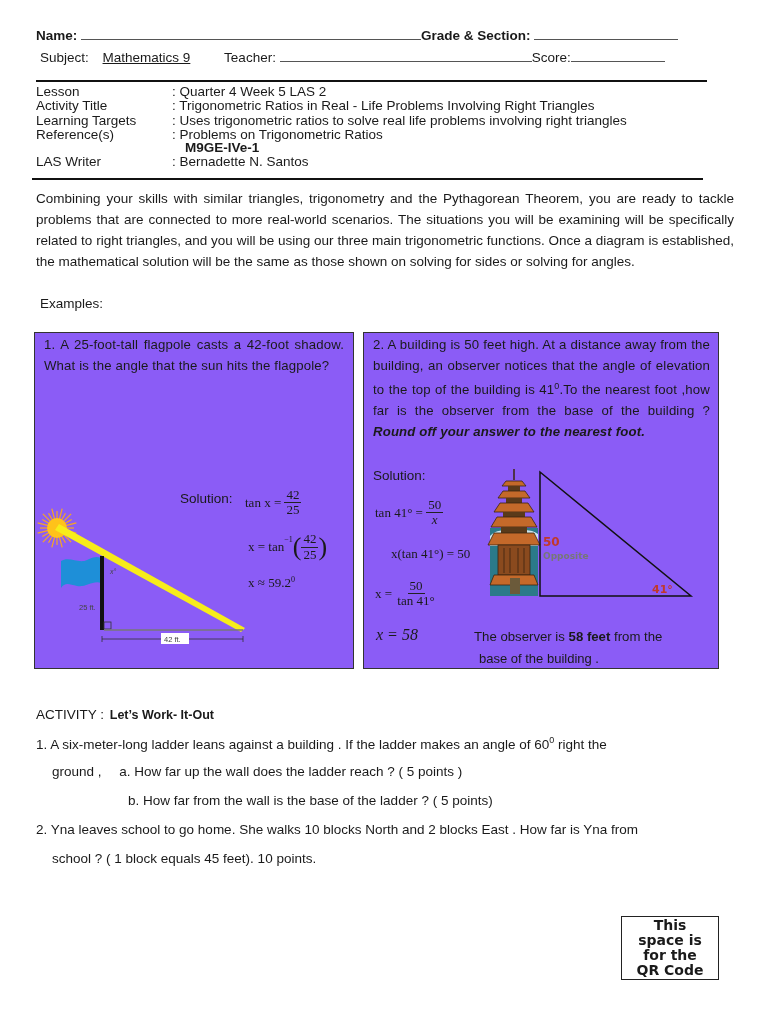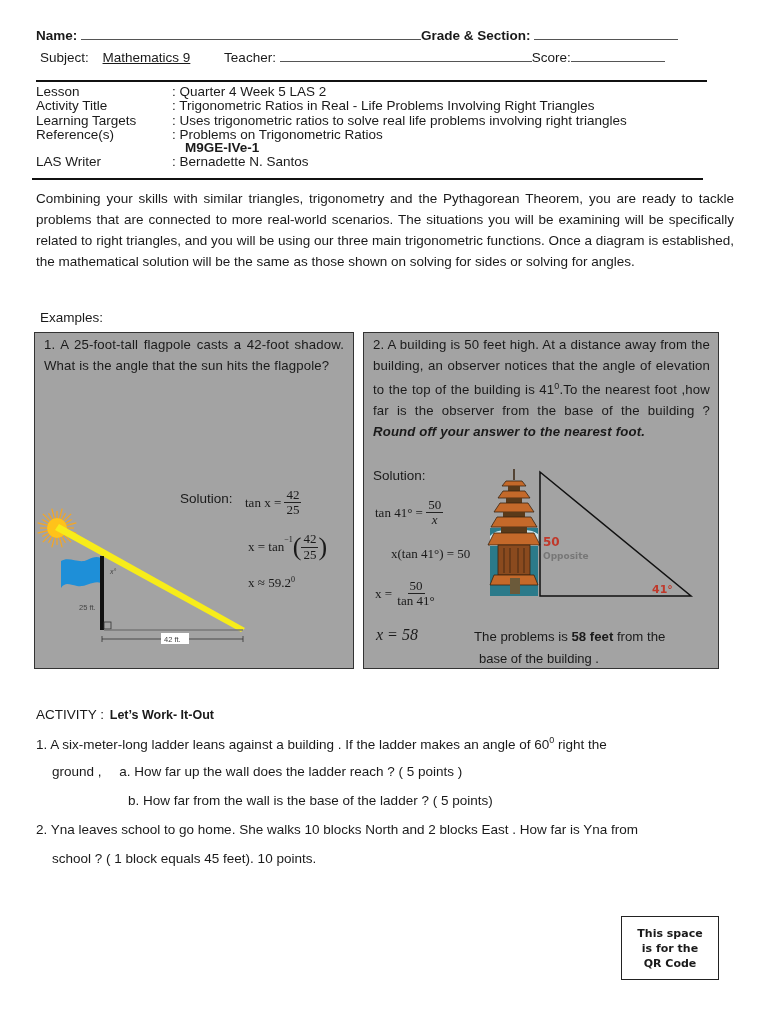--- a/index.html
+++ b/index.html
@@ -6,29 +6,29 @@
   html, body { width: 768px; height: 1024px; background: #ffffff; overflow: hidden; }
   body { position: relative; font-family: "Liberation Sans", sans-serif; color: #1a1a1a; font-size: 13.5px; }
   .abs { position: absolute; white-space: nowrap; }
   .blank { display: inline-block; border-bottom: 1px solid #555; vertical-align: baseline; height: 12px; }
   .uline { text-decoration: underline; }
   .rule-thick { position: absolute; height: 2px; background: #111; }
   .meta-label { position: absolute; left: 36px; font-size: 13.5px; }
   .meta-val { position: absolute; left: 172px; font-size: 13.5px; }
   .intro { position: absolute; left: 36px; width: 698px; font-size: 13.5px; line-height: 21px; text-align: justify; }
   .intro p { text-align-last: left; }
-  .box { position: absolute; border: 1.3px solid #333; background: #a3a3a3; }
+  .box { position: absolute; border: 1.3px solid #333; background: #8b5cf6; }
   .box-text { font-size: 13.2px; line-height: 21px; text-align: justify; letter-spacing: 0.15px; }
   .serif { font-family: "Liberation Serif", serif; }
   .math { font-family: "Liberation Serif", serif; font-size: 13px; }
   .frac { display: inline-flex; flex-direction: column; align-items: center; vertical-align: middle; line-height: 1.1; }
   .frac .num { border-bottom: 1px solid #222; padding: 0 2px; }
   .frac .den { padding: 0 2px; }
   .act { position: absolute; font-size: 13.5px; }
-  .qr { position: absolute; left: 621px; top: 916px; width: 98px; height: 64px; border: 1.3px solid #222; display: flex; align-items: center; justify-content: center; text-align: center; font-size: 11px; line-height: 15px; font-weight: bold; font-family: "DejaVu Sans", sans-serif; }
+  .qr { position: absolute; left: 621px; top: 916px; width: 98px; height: 64px; border: 1.3px solid #222; display: flex; align-items: center; justify-content: center; text-align: center; font-size: 14px; line-height: 15px; font-weight: bold; font-family: "DejaVu Sans", sans-serif; }
 </style>
 </head>
 <body>
 
 <div class="abs" style="left:36px; top:28px;font-weight:bold;">
   <span>Name:</span>
   <span class="blank" style="width:340px;"></span><span>Grade &amp; Section:</span>
   <span class="blank" style="width:144px;"></span>
 </div>
 
@@ -59,21 +59,21 @@
   <span class="meta-label" style="top:154px;">LAS Writer</span>
   <span class="meta-val" style="top:154px;">: Bernadette N. Santos</span>
 </div>
 
 <div class="rule-thick" style="left:32px; top:178px; width:671px;"></div>
 
 <div class="intro" style="top:188px;">
   <p>Combining your skills with similar triangles, trigonometry and the Pythagorean Theorem, you are ready to tackle problems that are connected to more real-world scenarios. The situations you will be examining will be specifically related to right triangles, and you will be using our three main trigonometric functions. Once a diagram is established, the mathematical solution will be the same as those shown on solving for sides or solving for angles.</p>
 </div>
 
-<div class="abs" style="left:40px; top:310px;">Examples:</div>
+<div class="abs" style="left:40px; top:296px;">Examples:</div>
 
 <div class="box" style="left:34px; top:332px; width:320px; height:337px;">
   <div class="box-text" style="position:absolute; left:9px; top:1px; width:300px;">1. A 25-foot-tall flagpole casts a 42-foot shadow. What is the angle that the sun hits the flagpole?</div>
 
   <div class="abs" style="left:145px; top:158px; font-size:13.5px;">Solution:</div>
   <div class="abs math" style="left:210px; top:155px;">
     <span style="vertical-align:middle;">tan x =</span>
     <span class="frac">
         <span class="num">42</span>
         <span class="den">25</span>
@@ -150,21 +150,21 @@
   <div class="abs math" style="left:11px; top:246px;">
     <span style="vertical-align:middle;">x =</span>
     <span class="frac">
         <span class="num">50</span>
         <span class="den">tan 41°</span>
       </span>
   </div>
   <div class="abs serif" style="left:12px; top:293px; font-size:16px; font-style:italic;">x = 58</div>
 
   <div class="abs" style="left:110px; top:296px; font-size:13.2px;">
-    <span>The problems is </span><b>58 feet</b><span> from the</span>
+    <span>The observer is </span><b>58 feet</b><span> from the</span>
   </div>
   <div class="abs" style="left:115px; top:318px; font-size:13px;">base of the building .</div>
 
   <svg style="position:absolute; left:120px; top:133px;" width="235" height="135">
     <g>
       <rect x="6" y="62" width="48" height="68" fill="#2b7a8a"></rect>
       <path d="M6,70 C14,62 22,66 30,60 C38,66 46,62 54,68 L54,80 L6,80 Z" fill="#cfe6ee"></path>
       <line x1="30" y1="3" x2="30" y2="14" stroke="#3a2410" stroke-width="1.5"></line>
       <polygon points="22,15 38,15 42,20 18,20" fill="#c4692a" stroke="#3a2410" stroke-width="0.8"></polygon>
       <rect x="24" y="20" width="12" height="5" fill="#5a3a1a"></rect>

